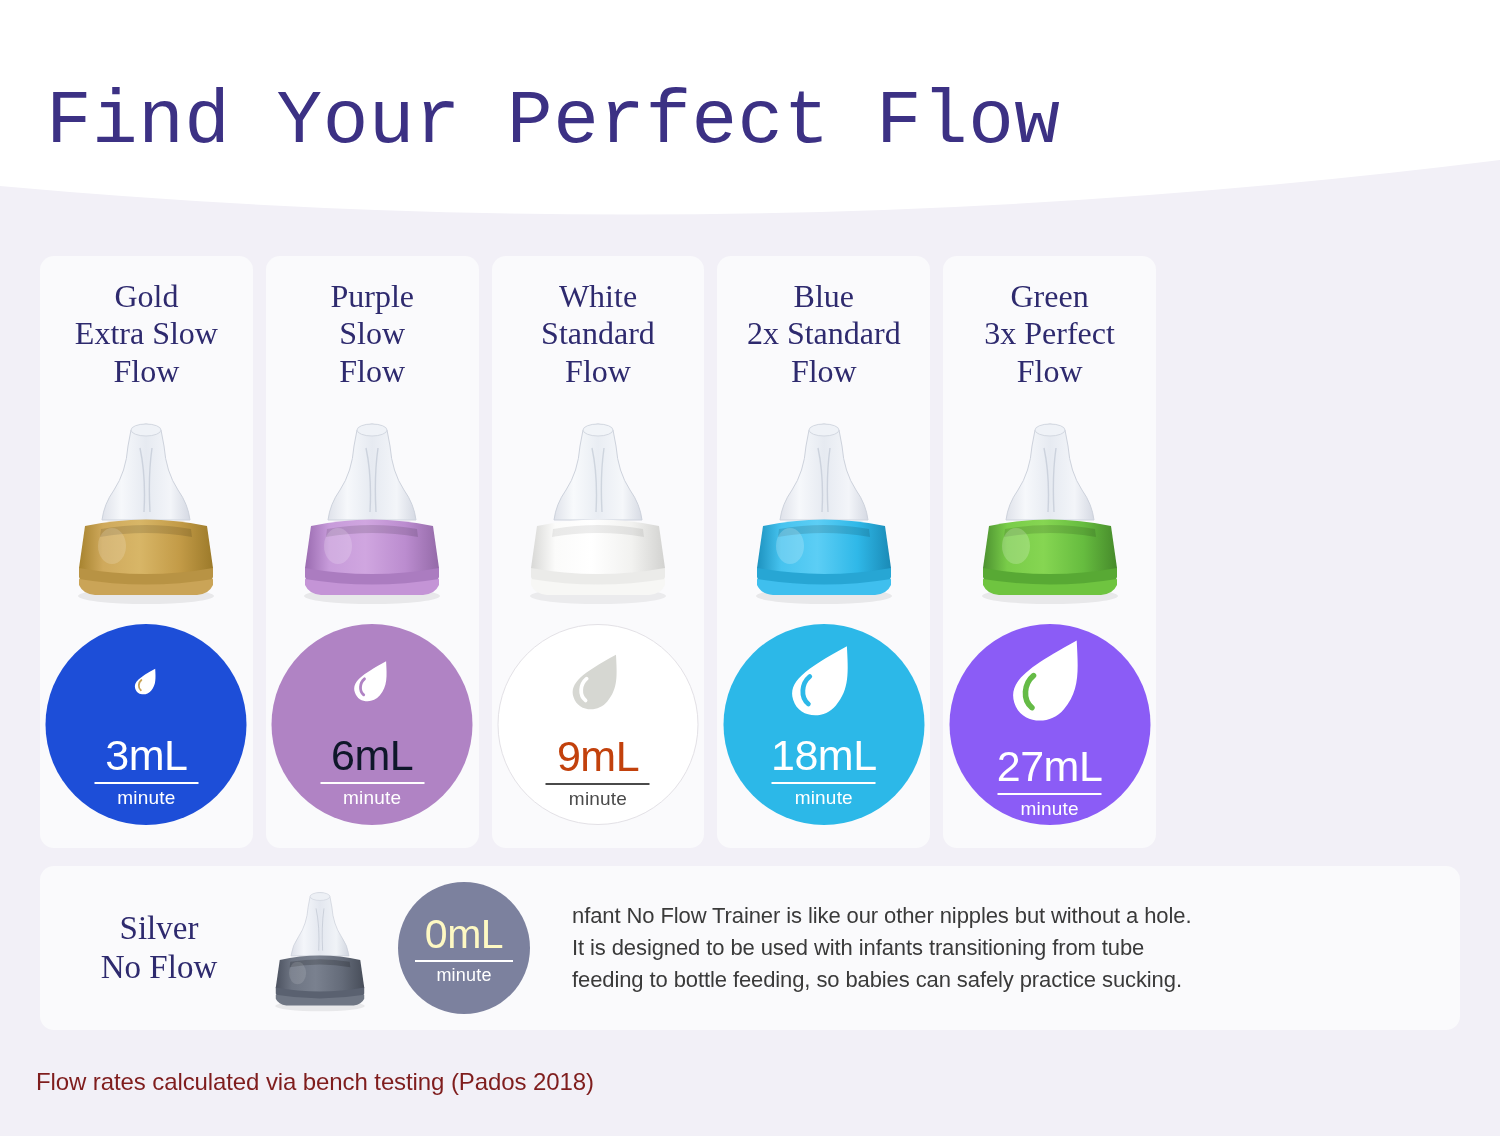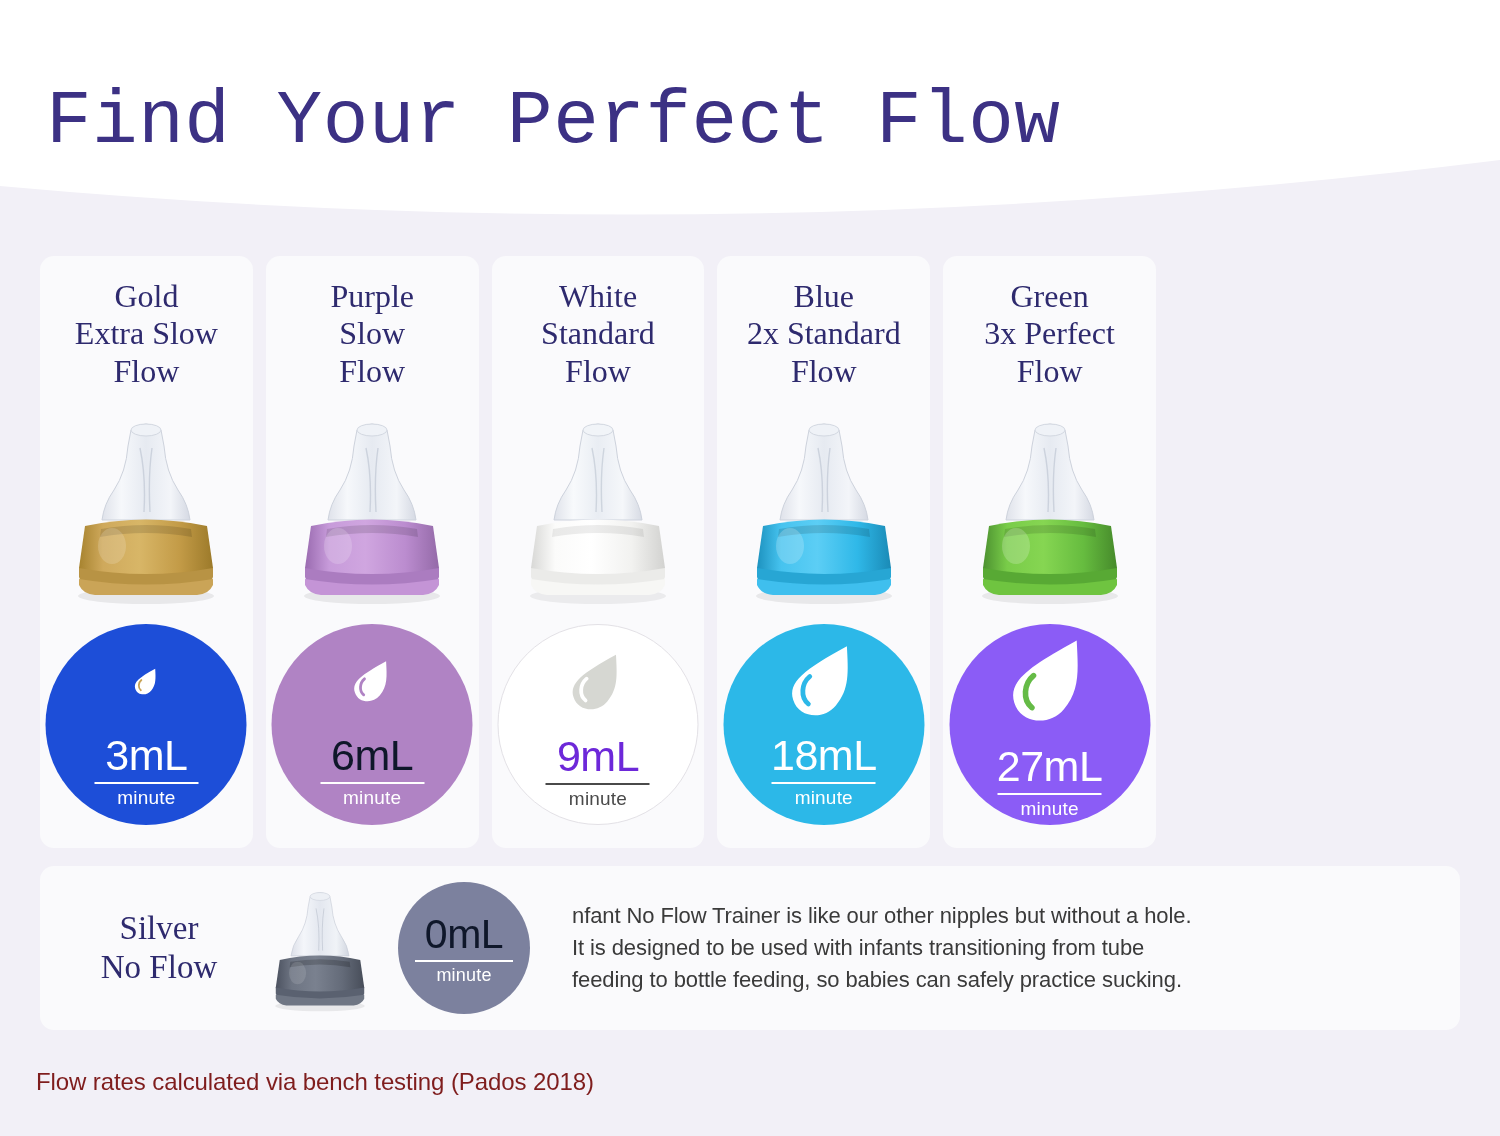--- a/index.html
+++ b/index.html
@@ -149,21 +149,21 @@
     width:132px; height:132px;
     border-radius:50%;
     background:#7c819e;
     margin-left:18px;
     flex:0 0 auto;
     display:flex;
     flex-direction:column;
     align-items:center;
     justify-content:center;
   }
-  #silver-circle .rate-value { font-size:41px; color:#0f172a; }
+  #silver-circle .rate-value { font-size:41px; color:#fef9c3; }
   #silver-circle .rate-bar { background:#ffffff; width:98px; }
   #silver-circle .rate-unit { font-size:18px; color:#ffffff; }
 
   #silver-desc {
     margin-left:42px;
     font-size:22px;
     line-height:1.44;
     color:#3a3a3a;
     white-space:pre-line;
     letter-spacing:-0.1px;
@@ -330,21 +330,21 @@
     <div class="flow-circle white-ring" style="background: rgb(255, 255, 255);">
       <div class="drop-wrap">
         <svg width="80" height="96" viewBox="0 0 100 120" xmlns="http://www.w3.org/2000/svg">
           <g transform="translate(50,60) scale(0.68) translate(-50,-60)">
             <path d="M84,8 C86,46 88,70 68,94 C50,116 14,112 6,86 C-2,60 22,42 84,8 Z" fill="#d6d7d2"></path>
             <path d="M30,52 C18,62 16,82 28,92" stroke="#ffffff" stroke-width="7" fill="none" stroke-linecap="round"></path>
           </g>
         </svg>
       </div>
       <div class="rate-block">
-        <div class="rate-value" style="color: #6d28d9;">9mL</div>
+        <div class="rate-value" style="color: #c2410c;">9mL</div>
         <div class="rate-bar" style="background: rgb(74, 74, 74);"></div>
         <div class="rate-unit" style="color: rgb(74, 74, 74);">minute</div>
       </div>
     </div>
   </div>
 
   <div class="card">
     <div class="card-head">Blue
 2x Standard
 Flow</div>

